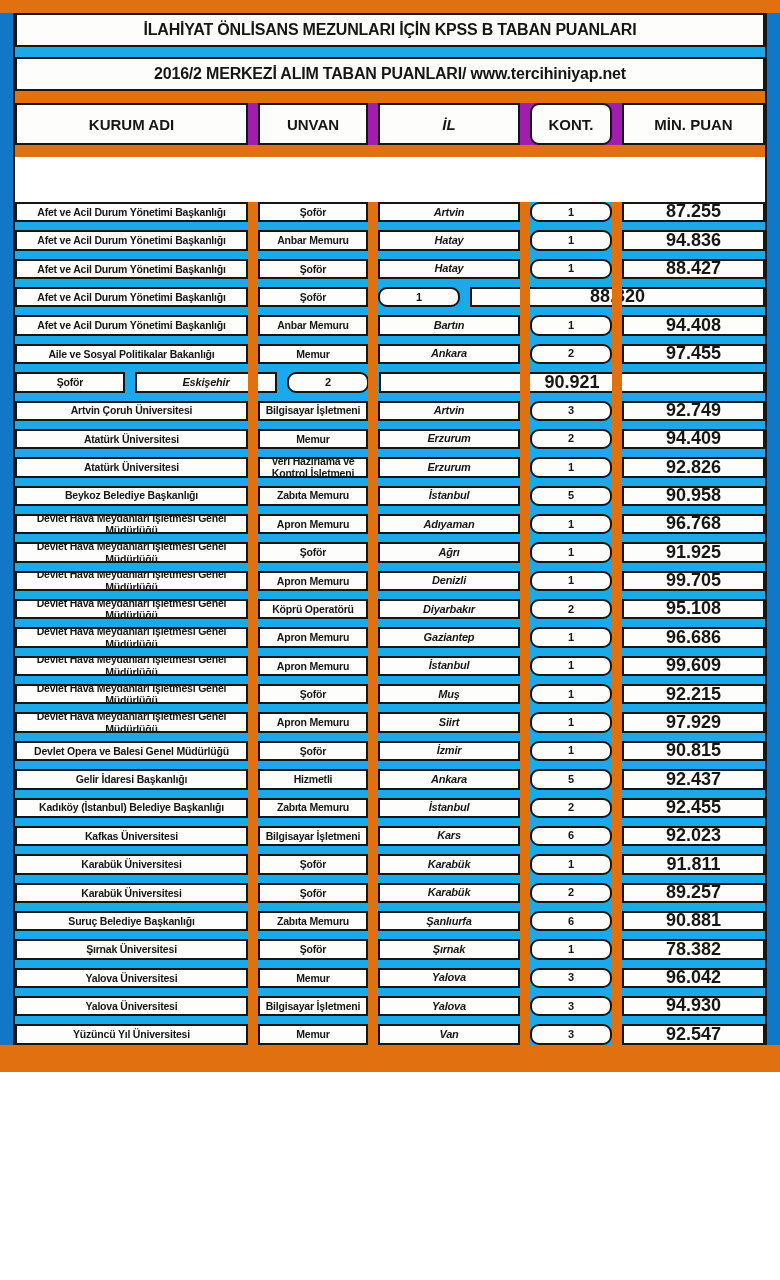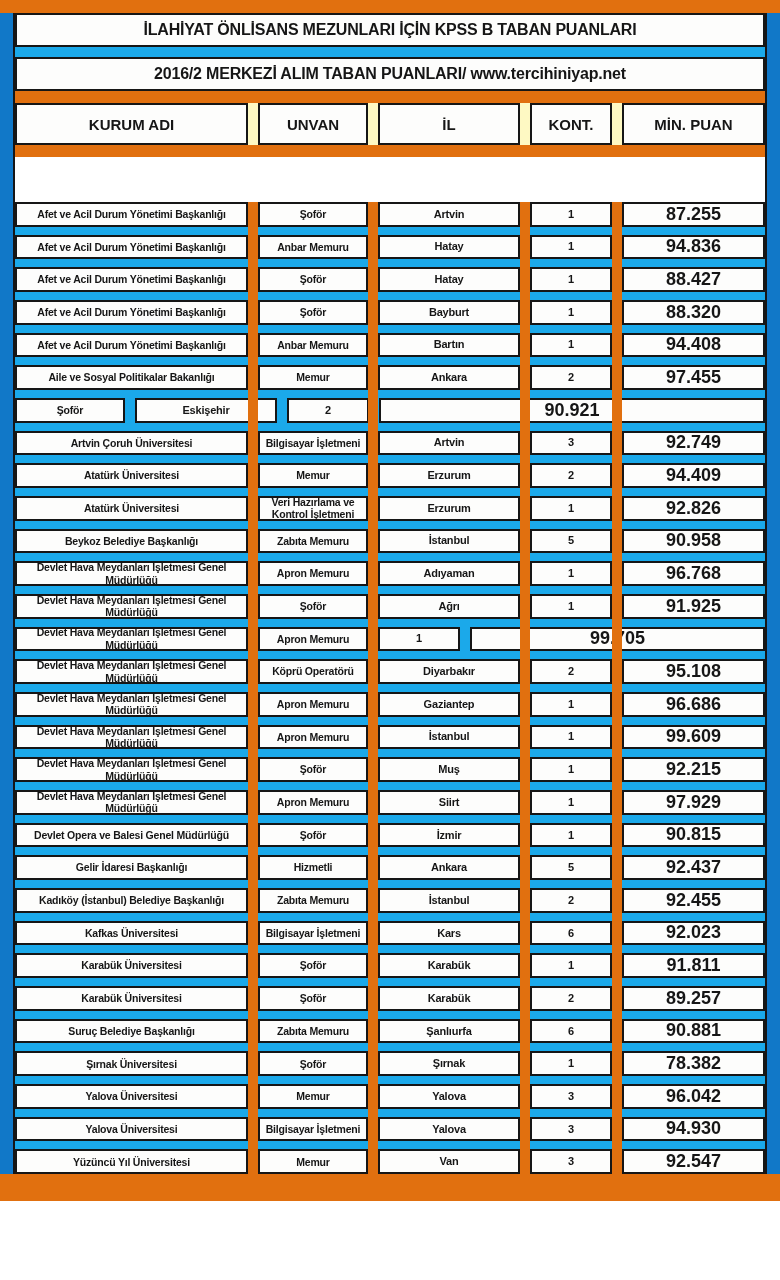--- a/index.html
+++ b/index.html
@@ -1,18 +1,18 @@
 <!DOCTYPE html>
 <html><head>
 <meta charset="utf-8">
 <style>
   html,body{margin:0;padding:0;background:#fff;}
   *{box-sizing:border-box;}
   .page{
-    width:780px;height:1201px;overflow:hidden;position:relative;
+    width:780px;height:1072px;overflow:hidden;position:relative;
     display:flex;flex-direction:column;
     font-family:"Liberation Sans", sans-serif;font-weight:bold;color:#161616;
     background:#1178C8;
   }
   .hband{width:780px;flex:0 0 auto;background:#E1700F;}
   .hband.top{height:13px;}
   .hband.bottom{height:27px;}
   .frame{flex:1 1 auto;display:flex;flex-direction:row;min-height:0;}
   .sidebar{flex:0 0 13px;background:#1178C8;}
   .content{
@@ -21,31 +21,31 @@
     background:#fff;
   }
   .titlebox{
     flex:0 0 34px;background:#FDFDFC;border:2px solid #161616;
     display:flex;align-items:center;justify-content:center;
     font-size:16px;letter-spacing:-0.2px;text-align:center;
   }
   .strip-blue{flex:0 0 10px;background:#1BA9EA;}
   .strip-orange{flex:0 0 12px;background:#E1700F;}
   .header-row{
-    flex:0 0 42px;display:flex;gap:10px;background:#fef9c3;
+    flex:0 0 42px;display:flex;gap:10px;background:#a21caf;
   }
   .header-cell{
     background:#FDFDFC;border:2px solid #161616;
     display:flex;align-items:center;justify-content:center;
     font-size:15px;text-align:center;
   }
   .c1{flex:0 0 233px;}
   .c2{flex:0 0 110px;}
-  .c3{flex:0 0 142px;}
-  .c4{flex:0 0 82px;}
+  .c3{flex:0 0 142px;font-style:italic;}
+  .c4{flex:0 0 82px;border-radius:9px;}
   .c5{flex:1 1 auto;}
   .data-area{
     flex:1 1 auto;position:relative;background:#1BA9EA;min-height:0;
     display:flex;flex-direction:column;margin-top:45px;
   }
   .vbar{
     position:absolute;top:0;bottom:0;width:10px;background:#E1700F;z-index:2;
   }
   .vbar.v1{left:233px;} .vbar.v2{left:353px;} .vbar.v3{left:505px;} .vbar.v4{left:597px;}
   .rows{
@@ -111,21 +111,20 @@
             <div class="row">
     <div class="cell c1 kurum">Afet ve Acil Durum Yönetimi Başkanlığı</div>
     <div class="cell c2 unvan">Şoför</div>
     <div class="cell c3 il">Hatay</div>
     <div class="cell c4 kont">1</div>
     <div class="cell c5 puan">88.427</div>
   </div>
             <div class="row">
     <div class="cell c1 kurum">Afet ve Acil Durum Yönetimi Başkanlığı</div>
     <div class="cell c2 unvan">Şoför</div>
-    <div class="cell c3 il">Bayburt</div>
     <div class="cell c4 kont">1</div>
     <div class="cell c5 puan">88.320</div>
   </div>
             <div class="row">
     <div class="cell c1 kurum">Afet ve Acil Durum Yönetimi Başkanlığı</div>
     <div class="cell c2 unvan">Anbar Memuru</div>
     <div class="cell c3 il">Bartın</div>
     <div class="cell c4 kont">1</div>
     <div class="cell c5 puan">94.408</div>
   </div>
@@ -180,20 +179,21 @@
             <div class="row">
     <div class="cell c1 kurum">Devlet Hava Meydanları İşletmesi Genel Müdürlüğü</div>
     <div class="cell c2 unvan">Şoför</div>
     <div class="cell c3 il">Ağrı</div>
     <div class="cell c4 kont">1</div>
     <div class="cell c5 puan">91.925</div>
   </div>
             <div class="row">
     <div class="cell c1 kurum">Devlet Hava Meydanları İşletmesi Genel Müdürlüğü</div>
     <div class="cell c2 unvan">Apron Memuru</div>
+    <div class="cell c3 il">Denizli</div>
     <div class="cell c4 kont">1</div>
     <div class="cell c5 puan">99.705</div>
   </div>
             <div class="row">
     <div class="cell c1 kurum">Devlet Hava Meydanları İşletmesi Genel Müdürlüğü</div>
     <div class="cell c2 unvan">Köprü Operatörü</div>
     <div class="cell c3 il">Diyarbakır</div>
     <div class="cell c4 kont">2</div>
     <div class="cell c5 puan">95.108</div>
   </div>

